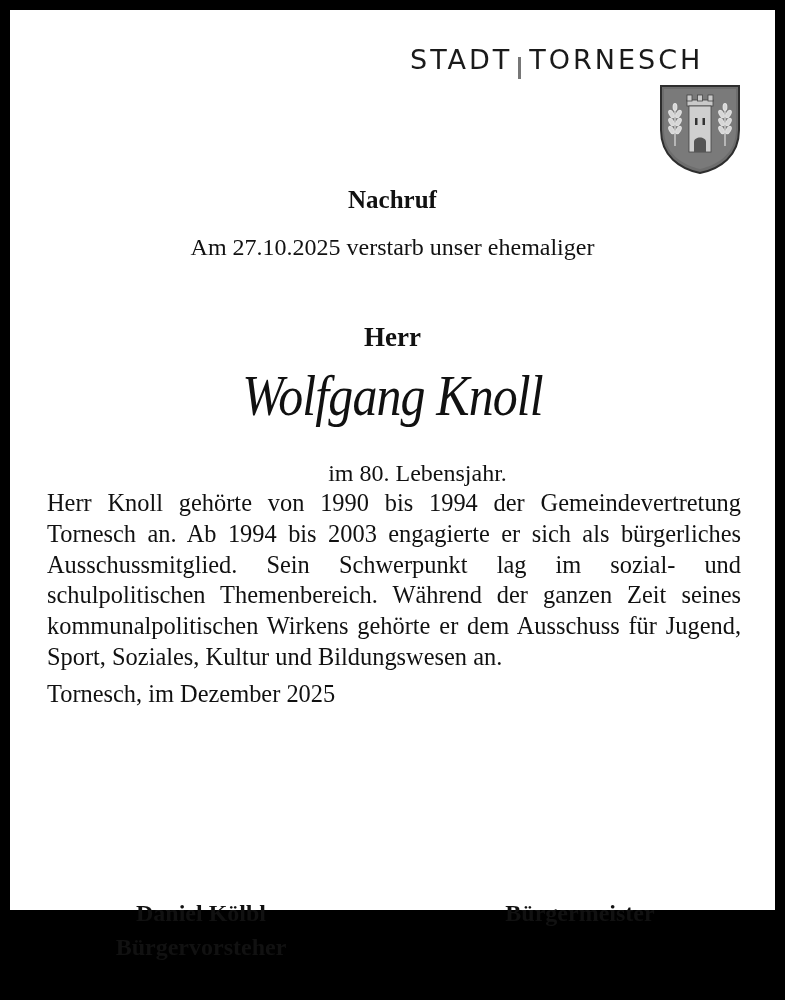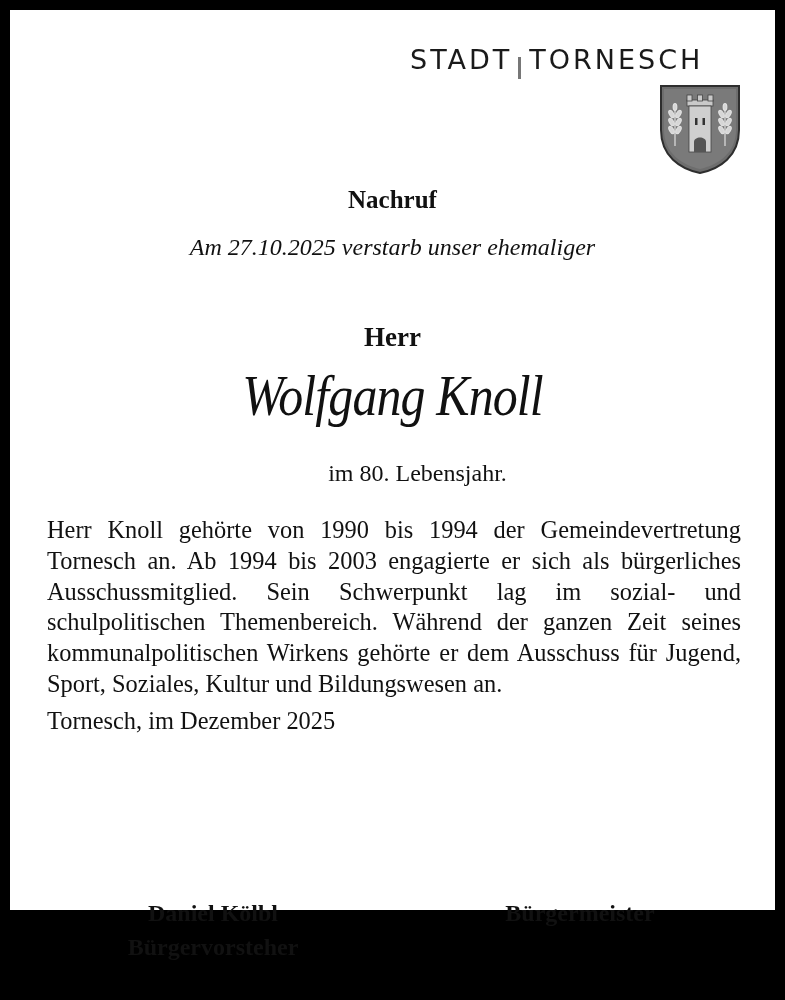--- a/index.html
+++ b/index.html
@@ -14,36 +14,36 @@
     font-family: "DejaVu Sans", "Liberation Sans", sans-serif;
     font-size: 27px; letter-spacing: 3px; color: #1a1a1a; white-space: nowrap;
   }
   .logo-sep {
     display: inline-block; width: 3px; height: 22px; background: #777;
     vertical-align: -10px; margin: 0 8px 0 6px;
   }
   .crest { position: absolute; left: 648px; top: 74px; width: 84px; height: 90px; }
   .center { position: absolute; left: 0; width: 765px; text-align: center; }
   .heading { top: 168px; font-size: 25px; font-weight: bold; margin-top: 8px; }
-  .intro { top: 222px; font-size: 24px; line-height: 31px; font-style: italic; }
+  .intro { top: 222px; font-size: 24px; line-height: 31px; }
   .herr { top: 312px; font-size: 27px; font-weight: bold; }
   .name {
     top: 352px; font-size: 58px; font-style: italic; letter-spacing: -1px;
     transform: scaleX(0.86); transform-origin: center;
   }
   .age { top: 450px; font-size: 24px; margin-left: 25px; }
   .body-text {
-    position: absolute; left: 37px; width: 694px; top: 505px;
+    position: absolute; left: 37px; width: 694px; top: 478px;
     font-size: 24.4px; line-height: 30.8px; text-align: justify;
     hyphens: manual;
   }
   .para { margin: 0 0 6px 0; }
   .place-date { margin-top: 2px; }
   .sig { position: absolute; top: 886px; text-align: center; font-weight: bold; font-size: 24px; line-height: 34px; }
-  .sig.left { left: 92px; width: 222px; }
+  .sig.left { left: 80px; width: 222px; }
   .sig.right { left: 440px; width: 260px; }
 </style>
 </head>
 <body>
 
 <div class="frame">
 
   <div class="logo-text">
     <span>STADT</span><span class="logo-sep"></span><span>TORNESCH</span>
   </div>

